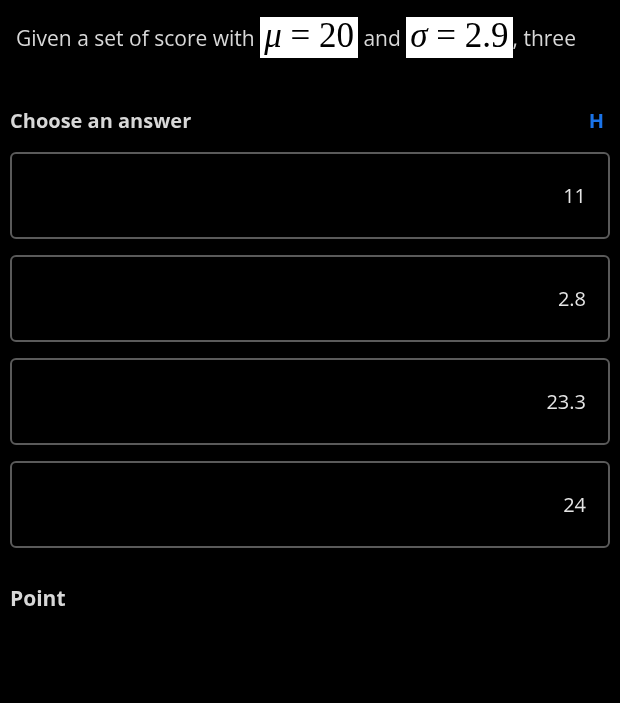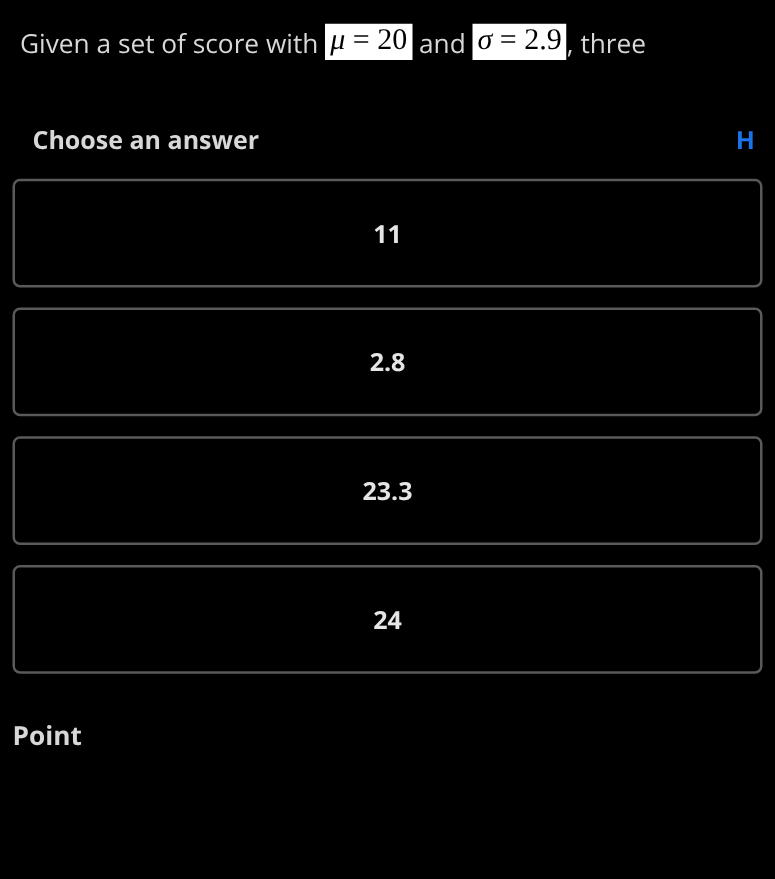--- a/index.html
+++ b/index.html
@@ -22,36 +22,36 @@
       font-size: 21px;
       line-height: 1.5;
       color: #d8d8d8;
       font-weight: 400;
     }
     .formula-img {
       display: inline-block;
       background: #fff;
       color: #000;
       font-family: 'Times New Roman', serif;
-      font-size: 24px;
+      font-size: 35px;
       padding: 0 4px 2px 4px;
       vertical-align: middle;
       font-weight: 500;
       line-height: 1.1;
       position: relative;
       top: -3px;
     }
     .formula-img .var {
       font-style: italic;
     }
     .choose-row {
       display: flex;
       justify-content: space-between;
       align-items: center;
-      padding: 18px 16px 4px 26px;
+      padding: 18px 16px 4px 10px;
     }
     .choose-label {
       font-size: 20px;
       font-weight: 700;
       color: #d8d8d8;
     }
     .hint-link {
       color: #1a73e8;
       font-size: 20px;
       font-weight: 700;
@@ -63,24 +63,23 @@
       gap: 16px;
     }
     .answer-option {
       border: 2px solid #5a5a5a;
       border-radius: 6px;
       padding: 28px 22px;
       font-size: 20px;
       color: #e5e5e5;
       cursor: pointer;
       background: transparent;
-      text-align: center;
+      text-align: right;
       width: 100%;
       font-family: inherit;
-      font-weight: bold;
     }
     .point-label {
       padding: 36px 10px 0 10px;
       font-size: 21px;
       font-weight: 700;
       color: #d8d8d8;
     }
   </style>
 </head>
 <body>

